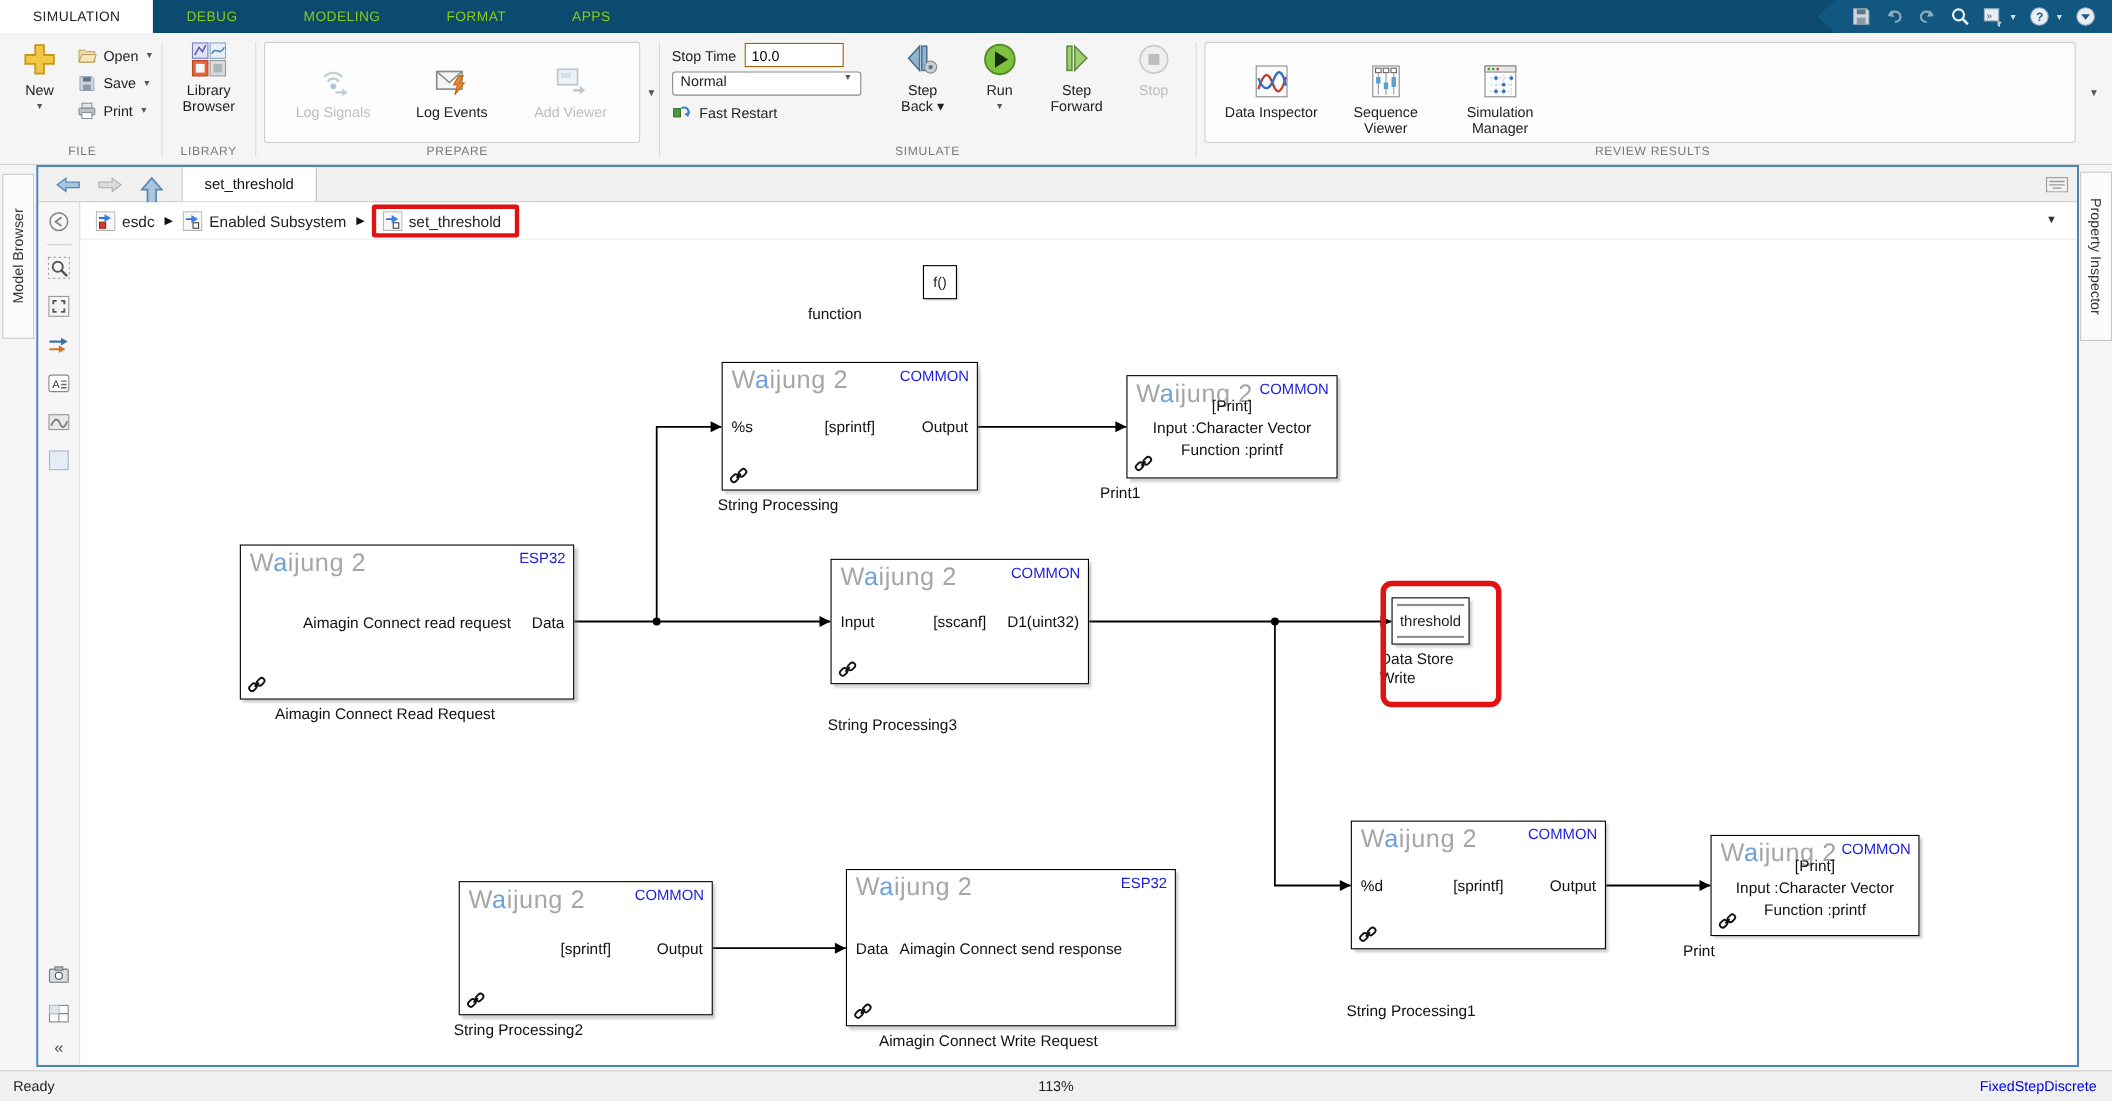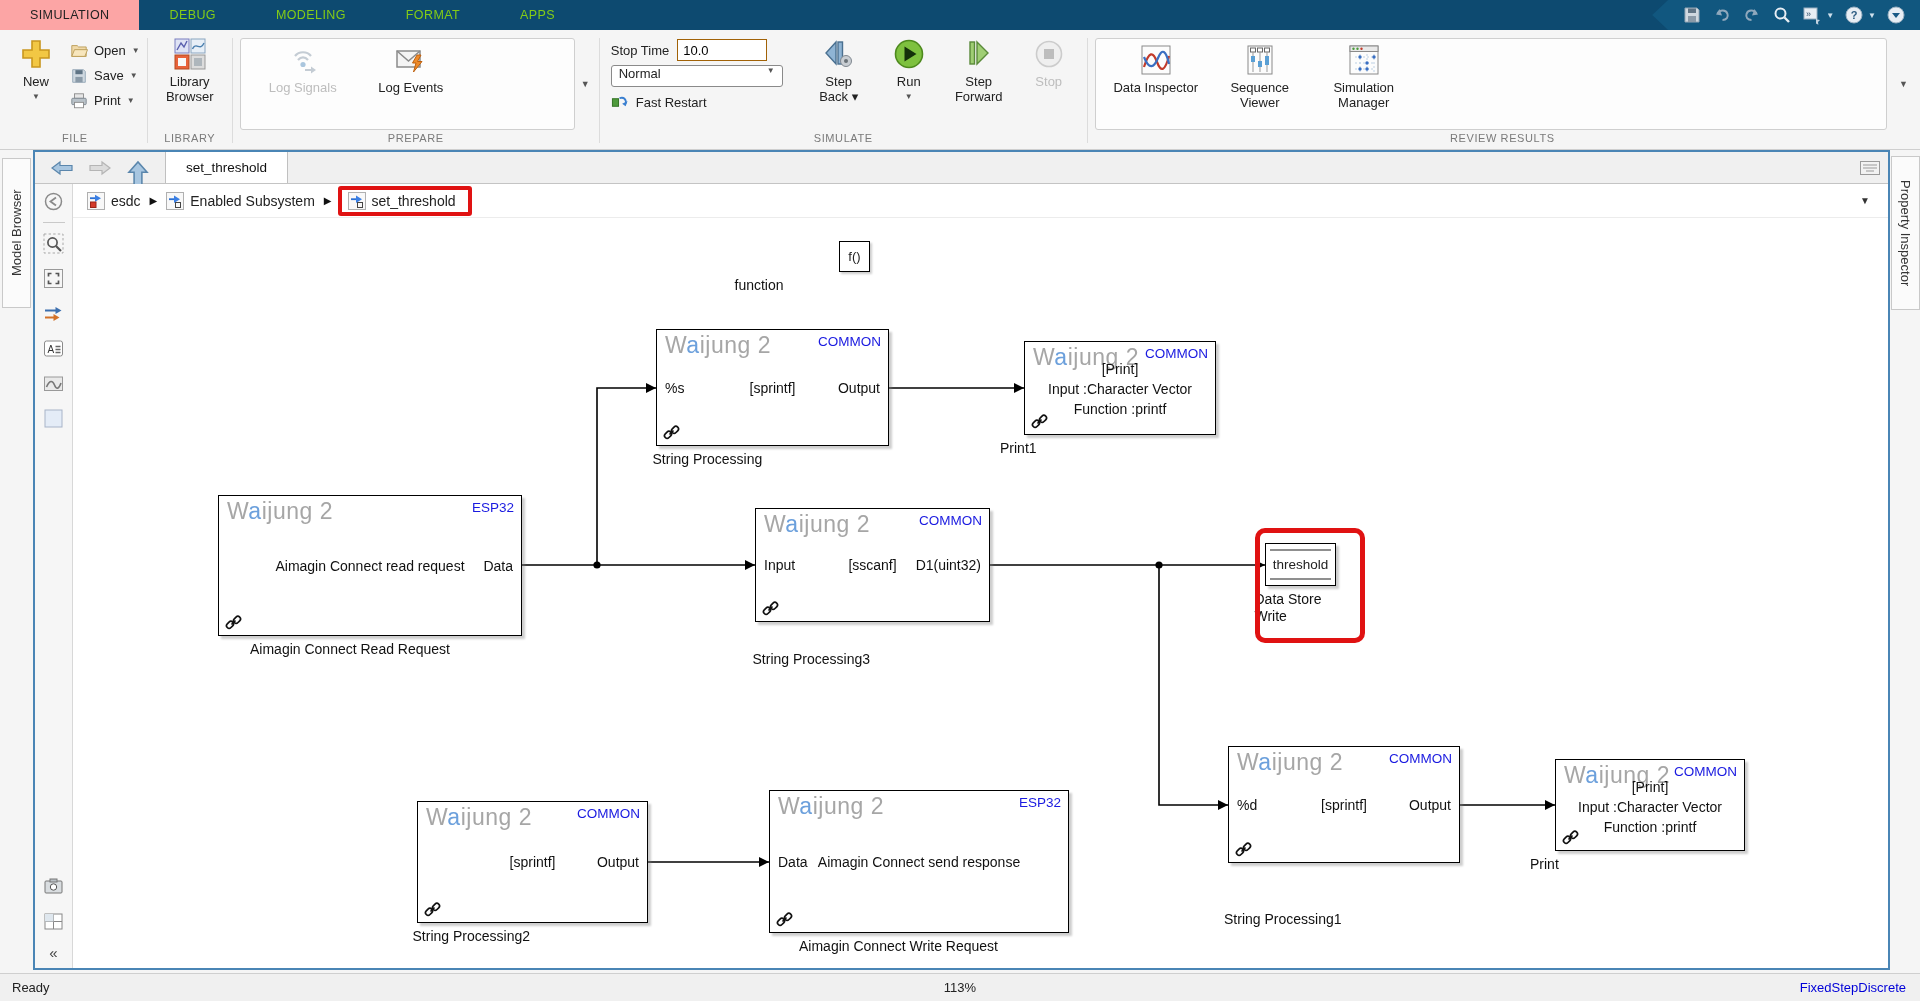--- a/index.html
+++ b/index.html
@@ -3,21 +3,21 @@
 <meta charset="utf-8">
 <style>
   html,body{margin:0;padding:0}
   body{width:1920px;height:1001px;position:relative;overflow:hidden;
        font-family:"Liberation Sans",sans-serif;background:#f5f5f5;color:#222}
 
   
   #ribbon-tabs{position:absolute;left:0;top:0;width:1920px;height:30px;background:#0d4a70;display:flex}
   .rtab{height:30px;display:flex;align-items:center;padding:0 30px;color:#84cc16;
         font-size:12.5px;letter-spacing:.4px;cursor:default}
-  .rtab.active{background:#fca5a5;color:#222}
+  .rtab.active{background:#ffffff;color:#222}
   #qat{position:absolute;right:0;top:0;height:30px;display:flex;align-items:center;gap:10px;
        padding:0 14px 0 30px;background:#11577f;
        clip-path:polygon(0 50%,16px 0,100% 0,100% 100%,16px 100%)}
   .qat-ic{width:20px;height:20px;display:flex;align-items:center;justify-content:center}
   .qat-dd{color:#cfe0ec;font-size:8px;margin-left:-6px}
 
   
   #toolbar{position:absolute;left:0;top:30px;width:1920px;height:120px;background:#f5f5f5;
            border-bottom:1px solid #cfcfcf;display:flex;box-sizing:border-box;padding:0 6px}
   .sec{display:flex;flex-direction:column}
@@ -26,21 +26,21 @@
   .vsep{width:1px;background:#dcdcdc;margin:8px 3px 6px}
   .bigbtn{display:flex;flex-direction:column;align-items:center;font-size:13px;color:#222;
           padding:2px 6px;line-height:15px;text-align:center}
   .bigbtn .ic{width:34px;height:34px;margin-bottom:3px}
   .bigbtn.disabled{color:#bdbdbd}
   .dd{font-size:8px;color:#555}
   .smallcol{display:flex;flex-direction:column;justify-content:flex-start;padding-top:3px}
   .smallrow{display:flex;align-items:center;height:25px;font-size:13px;gap:6px;padding:0 4px}
   .smallrow .ic{width:18px;height:18px}
   .gallery{border:1px solid #cfcfcf;border-radius:3px;background:#fdfdfd;display:flex;
-           margin:3px 0 0 4px;height:92px;box-sizing:border-box;padding:2px 8px}
+           margin:3px 0 0 4px;height:92px;box-sizing:border-box;padding:16px 8px}
   .gal-dd{align-self:center;font-size:9px;color:#555;padding:0 6px}
   .simcol{display:flex;flex-direction:column;gap:4px;padding:4px 8px 0 8px;font-size:13px}
   .simrow{display:flex;align-items:center;gap:8px;height:22px}
   #stoptime-input{width:78px;height:18px;border:1px solid #a16207;font-size:13px;padding:1px 5px;
                   font-family:"Liberation Sans",sans-serif;background:#fff}
   #mode-dd{width:156px;height:20px;border:1px solid #8a8a8a;border-radius:3px;background:#fff;
            display:flex;align-items:flex-start;justify-content:space-between;padding:0 7px;font-size:13px}
   .review-box{flex:1;margin-right:6px}
 
   
@@ -243,20 +243,29 @@
             <span>Log Signals</span>
           </div>
           <div class="bigbtn" style="width: 96px;">
             <span class="ic"><svg viewBox="0 0 34 34">
                 <rect x="3" y="8" width="23" height="16" fill="#f4f4f4" stroke="#8a8a8a" stroke-width="1.5"></rect>
                 <path d="M3 8 L14.5 18 L26 8" fill="none" stroke="#8a8a8a" stroke-width="1.5"></path>
                 <path d="M23 12 L18.5 20 H22 L19.5 29 L28 18.5 H23.5 L27 12 Z" fill="#ef8b2a" stroke="#bd600e"></path>
               </svg></span>
             <span>Log Events</span>
           </div>
+          <div class="bigbtn disabled" style="width: 96px;">
+            <span class="ic"><svg viewBox="0 0 34 34">
+                <rect x="5" y="6" width="18" height="14" fill="#eef2f6" stroke="#bcc8d0" stroke-width="1.6"></rect>
+                <rect x="8" y="9" width="9" height="5" fill="#d5dfe7"></rect>
+                <path d="M19 25 H28" stroke="#bcc8d0" stroke-width="2.2"></path>
+                <path d="M25 21 L30 25 L25 29 Z" fill="#bcc8d0"></path>
+              </svg></span>
+            <span>Add Viewer</span>
+          </div>
         </div>
       <span class="gal-dd">▼</span>
     </div>
     <div class="sec-label">PREPARE</div>
   </div>
   <div class="vsep"></div>
 
   <div class="sec">
     <div class="sec-content">
       <div class="simcol">

